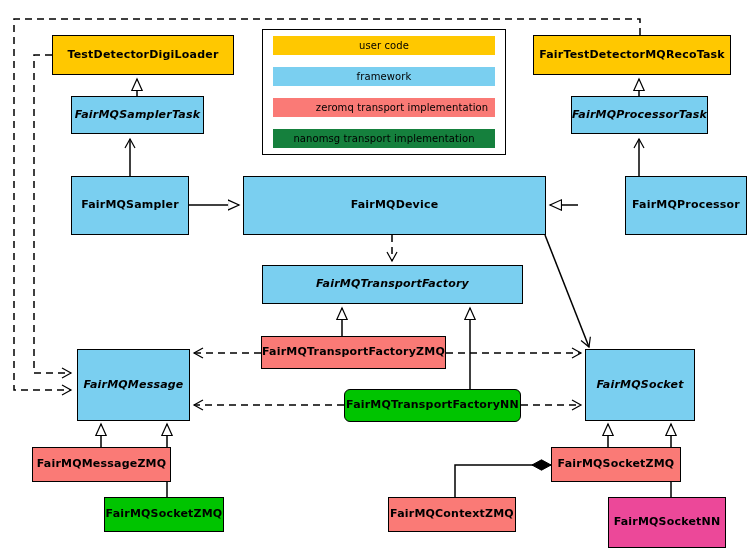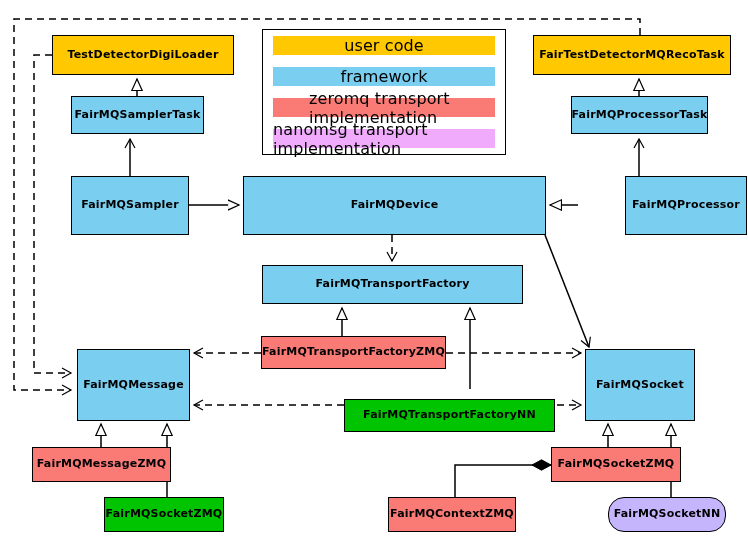--- a/index.html
+++ b/index.html
@@ -31,34 +31,35 @@
     align-items: center;
     justify-content: center;
     text-align: right;
     font-size: 11px;
     font-weight: bold;
     color: #000000;
     line-height: 1.15;
     letter-spacing: 0.2px;
   }
   .abstract {
+    font-style: italic;
   }
   .legend-box {
     position: absolute;
     box-sizing: border-box;
     border: 1.5px solid #000000;
     background: #ffffff;
   }
   .legend-row {
     position: absolute;
     box-sizing: border-box;
     display: flex;
     align-items: center;
     justify-content: center;
-    font-size: 16px;
+    font-size: 10px;
     font-weight: normal;
     color: #000000;
     letter-spacing: 0.1px;
   }
 </style>
 </head>
 <body>
 
 <div id="canvas">
 
@@ -129,25 +130,25 @@
 
 <div class="node" style="left: 52px; top: 35px; width: 182px; height: 40px; background: rgb(255, 200, 0);">TestDetectorDigiLoader</div>
     <div class="node" style="left: 533px; top: 35px; width: 198px; height: 40px; background: rgb(255, 200, 0);">FairTestDetectorMQRecoTask</div>
     <div class="node abstract" style="left: 71px; top: 96px; width: 133px; height: 38px; background: rgb(122, 207, 240);">FairMQSamplerTask</div>
     <div class="node abstract" style="left: 571px; top: 96px; width: 137px; height: 38px; background: rgb(122, 207, 240);">FairMQProcessorTask</div>
     <div class="node" style="left: 71px; top: 176px; width: 118px; height: 59px; background: rgb(122, 207, 240);">FairMQSampler</div>
     <div class="node" style="left: 243px; top: 176px; width: 303px; height: 59px; background: rgb(122, 207, 240);">FairMQDevice</div>
     <div class="node" style="left: 578px; top: 176px; width: 122px; height: 59px; background: rgb(122, 207, 240); margin-left: 47px;">FairMQProcessor</div>
     <div class="node abstract" style="left: 262px; top: 265px; width: 261px; height: 39px; background: rgb(122, 207, 240);">FairMQTransportFactory</div>
     <div class="node" style="left: 261px; top: 336px; width: 185px; height: 33px; background: rgb(250, 122, 118);">FairMQTransportFactoryZMQ</div>
-    <div class="node" style="left: 344px; top: 399px; width: 211px; height: 33px; background: rgb(0, 196, 0);">FairMQTransportFactoryNN</div>
+    <div class="node" style="left: 344px; top: 389px; width: 177px; height: 33px; background: rgb(0, 196, 0); border-radius: 6px;">FairMQTransportFactoryNN</div>
     <div class="node abstract" style="left: 77px; top: 349px; width: 113px; height: 72px; background: rgb(122, 207, 240);">FairMQMessage</div>
     <div class="node abstract" style="left: 585px; top: 349px; width: 110px; height: 72px; background: rgb(122, 207, 240);">FairMQSocket</div>
     <div class="node" style="left: 32px; top: 447px; width: 139px; height: 35px; background: rgb(250, 122, 118);">FairMQMessageZMQ</div>
     <div class="node" style="left: 104px; top: 497px; width: 120px; height: 35px; background: rgb(0, 196, 0);">FairMQSocketZMQ</div>
     <div class="node" style="left: 551px; top: 447px; width: 130px; height: 35px; background: rgb(250, 122, 118);">FairMQSocketZMQ</div>
-    <div class="node" style="left: 608px; top: 497px; width: 118px; height: 35px; background: #c4b5fd; border-radius: 16px;">FairMQSocketNN</div>
+    <div class="node" style="left: 608px; top: 497px; width: 118px; height: 51px; background: #ec4899;">FairMQSocketNN</div>
     <div class="node" style="left: 388px; top: 497px; width: 128px; height: 35px; background: rgb(250, 122, 118);">FairMQContextZMQ</div>
     <div class="legend-row" style="left: 273px; top: 36px; width: 222px; height: 19px; background: rgb(255, 200, 0);">user code</div>
     <div class="legend-row" style="left: 273px; top: 67px; width: 222px; height: 19px; background: rgb(122, 207, 240);">framework</div>
     <div class="legend-row" style="left: 273px; top: 98px; width: 222px; height: 19px; background: rgb(250, 122, 118); padding-left: 36px;">zeromq transport implementation</div>
-    <div class="legend-row" style="left: 273px; top: 129px; width: 222px; height: 19px; background: #f0abfc;">nanomsg transport implementation</div>
+    <div class="legend-row" style="left: 273px; top: 129px; width: 222px; height: 19px; background: #15803d;">nanomsg transport implementation</div>
   </div>
 
 </body></html>

